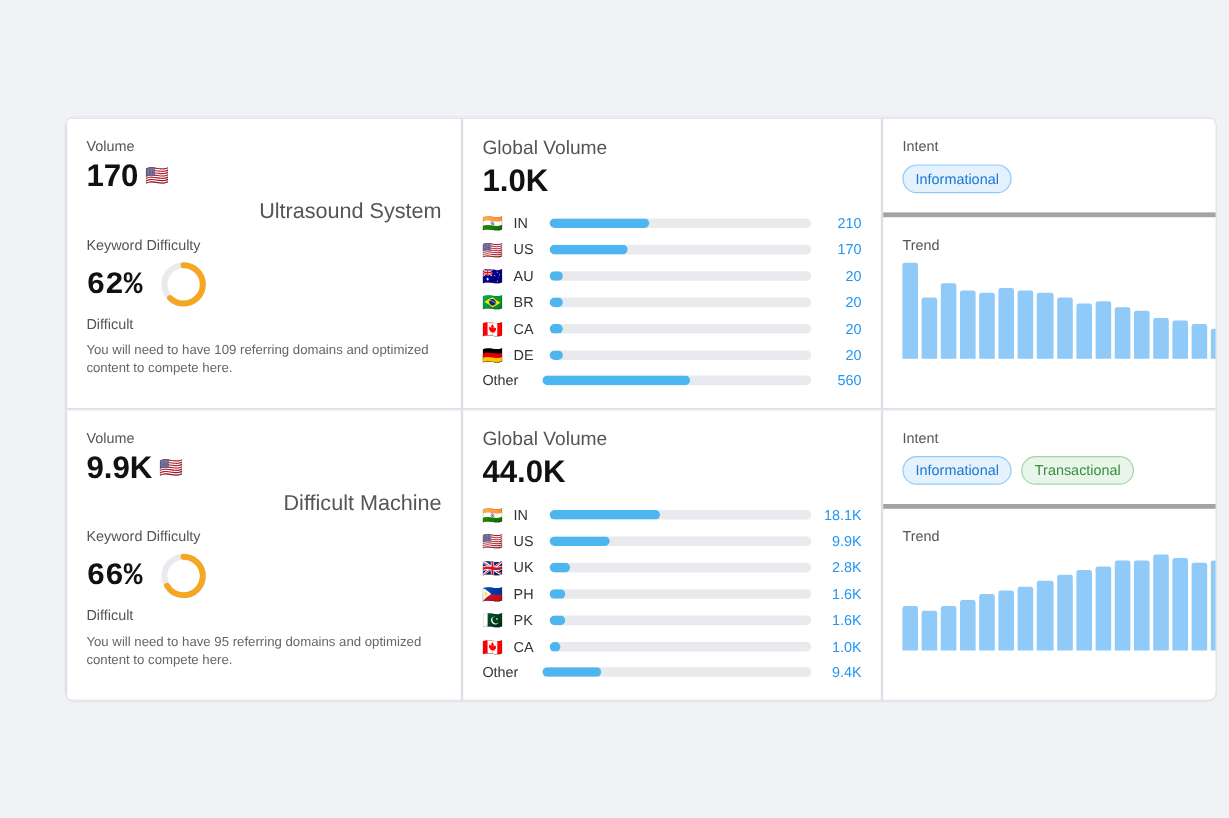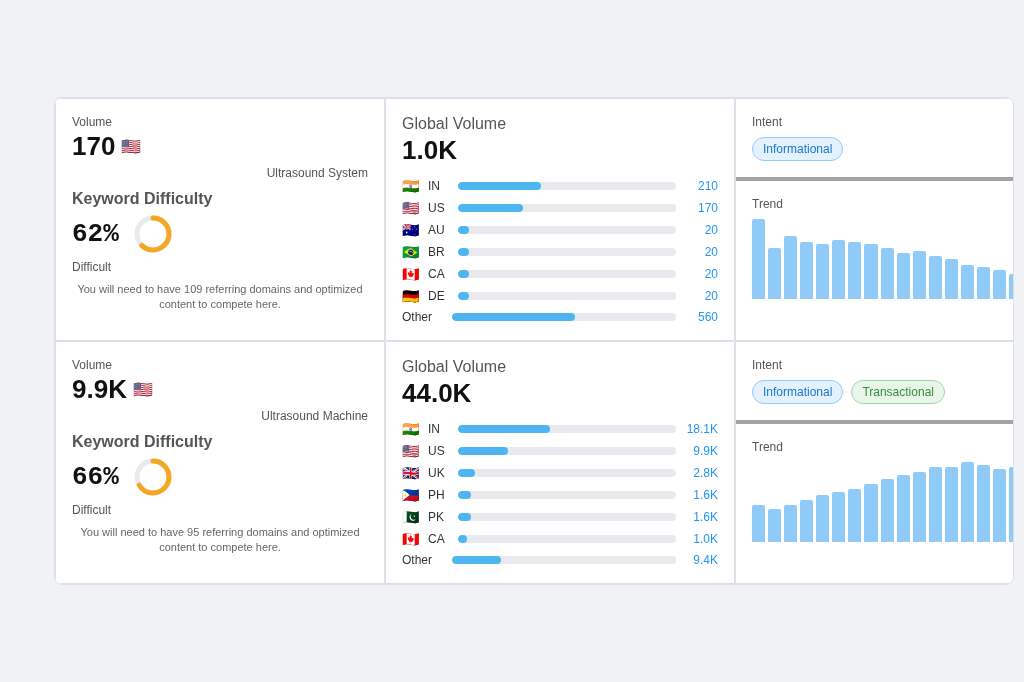--- a/index.html
+++ b/index.html
@@ -42,30 +42,29 @@
       color: #111;
       display: flex;
       align-items: center;
       gap: 6px;
     }
     .flag {
       font-size: 16px;
     }
     .keyword-name {
       text-align: right;
-      font-size: 12px;
+      font-size: 18px;
       color: #555;
       margin-top: 4px;
       margin-bottom: 10px;
     }
     .kd-label {
-      font-size: 16px;
+      font-size: 12px;
       color: #555;
       margin-bottom: 4px;
-      font-weight: bold;
     }
     .kd-row {
       display: flex;
       align-items: center;
       gap: 12px;
       margin-bottom: 4px;
       font-family: Liberation Mono, monospace;
     }
     .kd-value {
       font-size: 26px;
@@ -82,21 +81,20 @@
     }
     .difficult-label {
       font-size: 12px;
       color: #555;
       margin-bottom: 8px;
     }
     .kd-desc {
       font-size: 11px;
       color: #666;
       line-height: 1.4;
-      text-align: center;
     }
     
     .gv-label {
       font-size: 16px;
       color: #555;
       margin-bottom: 2px;
     }
     .gv-value {
       font-size: 26px;
       font-weight: 700;
@@ -344,21 +342,21 @@
 
     <div class="trend-bar" style="height:28.57142857142857%"></div>
   </div>
   </div>
       </div>
       <div class="cell">
     <div class="volume-label">Volume</div>
     <div class="volume-value">
       9.9K <span class="flag">🇺🇸</span>
     </div>
-    <div class="keyword-name">Ultrasound Machine</div>
+    <div class="keyword-name">Difficult Machine</div>
     <div class="kd-label">Keyword Difficulty</div>
     <div class="kd-row">
       <div class="kd-value">66%</div>
       <div class="donut-container">
         <svg width="44" height="44" viewBox="0 0 44 44">
           <circle cx="22" cy="22" r="16" fill="none" stroke="#e8eaed" stroke-width="5"></circle>
           <circle cx="22" cy="22" r="16" fill="none" stroke="#f5a623" stroke-width="5" stroke-dasharray="100.53096491487338" stroke-dashoffset="34.18052807105694" stroke-linecap="round"></circle>
         </svg>
       </div>
     </div>

